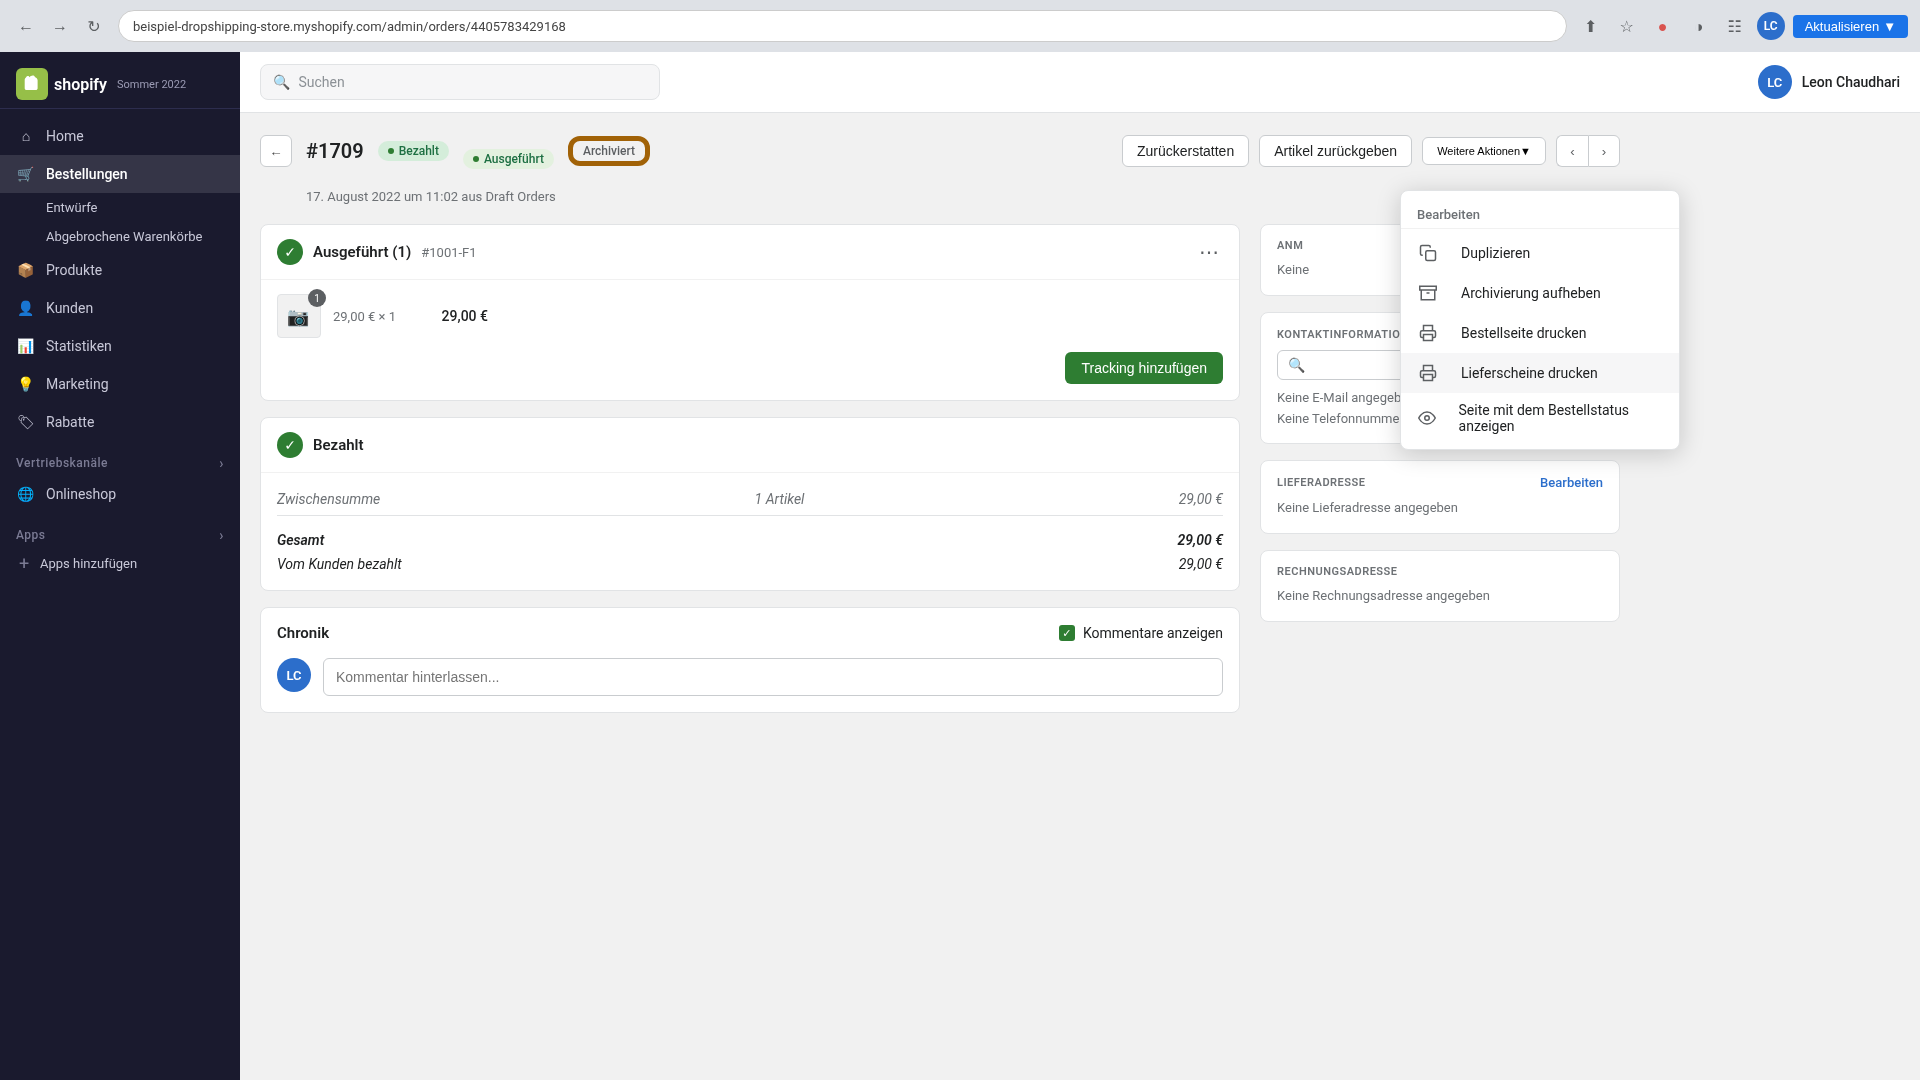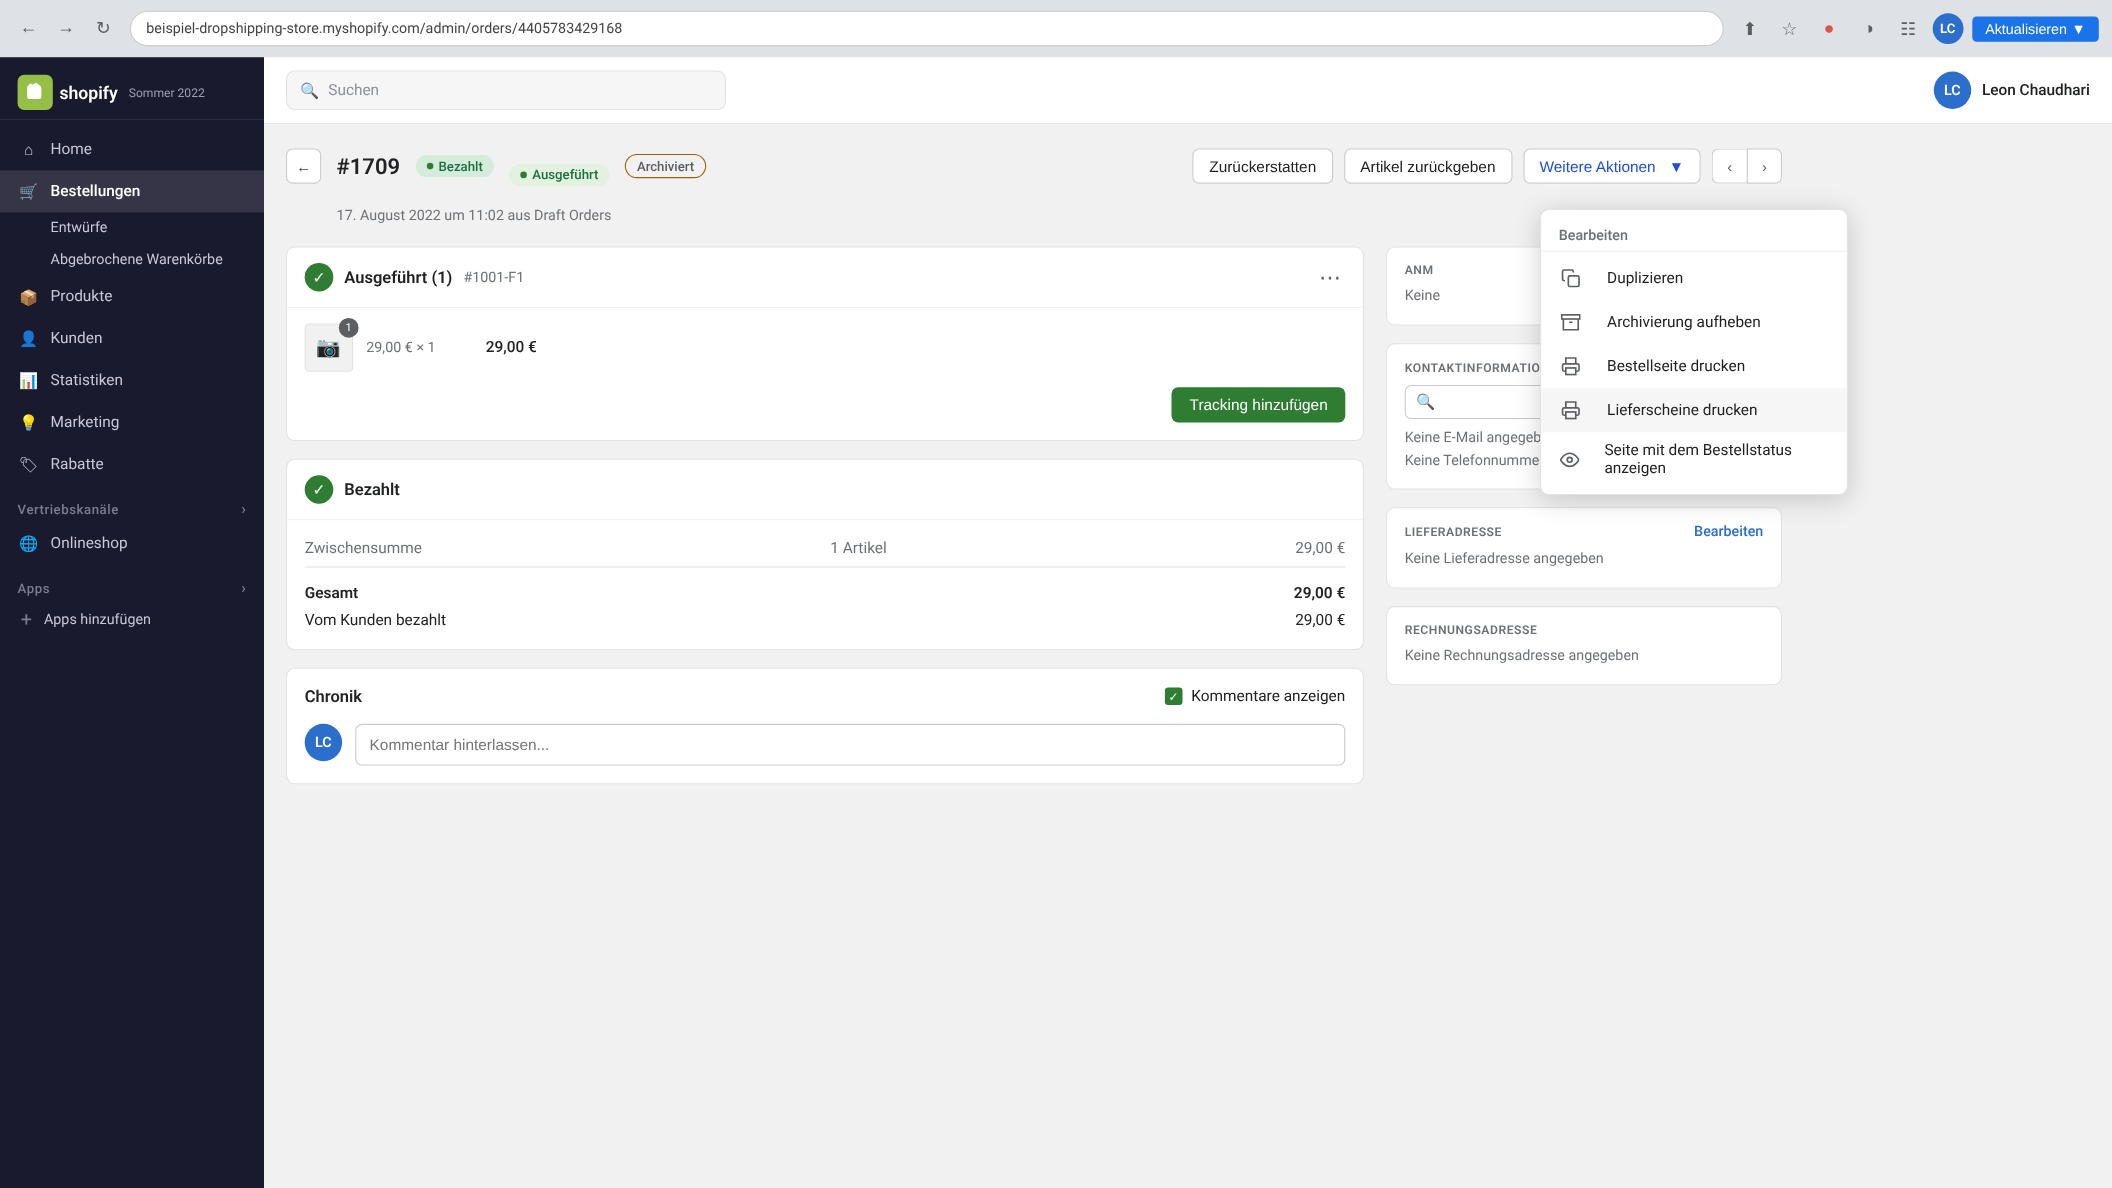--- a/index.html
+++ b/index.html
@@ -51,28 +51,28 @@
     
     .page-content { padding: 20px; max-width: 1400px; }
 
     
     .order-header { display: flex; align-items: center; gap: 14px; margin-bottom: 12px; padding-bottom: 8px; }
     .back-btn { width: 32px; height: 32px; border: 1px solid #c9cccf; border-radius: 6px; background: white; display: flex; align-items: center; justify-content: center; cursor: pointer; color: #444; }
     .order-title { font-size: 20px; font-weight: 600; color: #202223; }
     .status-badge { padding: 3px 10px; border-radius: 12px; font-size: 12px; font-weight: 500; display: flex; align-items: center; gap: 5px; }
     .badge-paid { background: #d4edda; color: #1d6f42; }
     .badge-fulfilled { background: #e3f1df; color: #1d6f42; margin-top: 16px; }
-    .badge-archived { background: #f1f1f1; color: #5c5f62; border: 1px solid #a16207; }
+    .badge-archived { background: #f1f1f1; color: #5c5f62; border: 5px solid #a16207; }
     .badge-dot { width: 6px; height: 6px; border-radius: 50%; }
     .dot-green { background: #2e7d32; }
     .order-subtitle { color: #6d7175; font-size: 13px; margin-bottom: 20px; padding-left: 46px; }
 
     .order-actions { display: flex; align-items: center; gap: 10px; margin-left: auto; }
     .action-btn { padding: 7px 14px; border: 1px solid #c9cccf; border-radius: 6px; background: white; cursor: pointer; font-size: 14px; color: #202223; }
-    .more-actions-btn { padding: 7px 14px; border: 1px solid #c9cccf; border-radius: 6px; background: white; cursor: pointer; font-size: 14px; color: #1d4ed8; display: flex; align-items: center; gap: 12px; }
+    .more-actions-btn { padding: 7px 14px; border: 1px solid #c9cccf; border-radius: 6px; background: white; cursor: pointer; font-size: 11px; color: #000000; display: flex; align-items: center; gap: 0; }
     .pagination-btns { display: flex; }
     .pag-btn { width: 32px; height: 32px; border: 1px solid #c9cccf; background: white; cursor: pointer; display: flex; align-items: center; justify-content: center; color: #5c5f62; }
     .pag-btn:first-child { border-radius: 6px 0 0 6px; border-right: none; }
     .pag-btn:last-child { border-radius: 0 6px 6px 0; }
 
     
     .two-col { display: grid; grid-template-columns: 1fr 360px; gap: 20px; }
 
     
     .card { background: white; border-radius: 8px; border: 1px solid #e1e3e5; margin-bottom: 16px; }
@@ -85,21 +85,21 @@
     .product-row { display: flex; align-items: center; gap: 12px; padding: 14px 16px; }
     .product-img { width: 44px; height: 44px; border: 1px solid #e1e3e5; border-radius: 4px; background: #f1f1f1; display: flex; align-items: center; justify-content: center; color: #8c9196; font-size: 18px; position: relative; flex-shrink: 0; }
     .product-qty { position: absolute; top: -6px; right: -6px; background: #5c5f62; color: white; border-radius: 50%; width: 18px; height: 18px; font-size: 10px; display: flex; align-items: center; justify-content: center; }
     .product-name { flex: 1; font-size: 14px; color: #2c6ecb; }
     .product-unit-price { color: #6d7175; font-size: 13px; }
     .product-total { font-weight: 500; min-width: 80px; text-align: right; }
 
     .tracking-btn { margin: 0 16px 16px; padding: 8px 16px; background: #2e7d32; color: white; border: none; border-radius: 6px; cursor: pointer; font-size: 14px; font-weight: 500; float: right; }
 
     .payment-section { padding: 14px 16px; }
-    .payment-row { display: flex; justify-content: space-between; align-items: center; padding: 4px 0; color: #6d7175; font-size: 14px; }
+    .payment-row { display: flex; justify-content: space-between; align-items: center; padding: 4px 0; color: #6d7175; font-size: 14px; font-style: italic; }
     .payment-row.total { color: #202223; font-weight: 600; border-top: 1px solid #e1e3e5; padding-top: 16px; margin-top: 4px; }
     .payment-row.from-customer { color: #202223; }
 
     
     .chronik-header { display: flex; align-items: center; justify-content: space-between; padding: 16px; }
     .chronik-title { font-weight: 600; font-size: 15px; }
     .kommentare-toggle { display: flex; align-items: center; gap: 8px; font-size: 14px; }
     .checkbox { width: 16px; height: 16px; background: #2e7d32; border-radius: 3px; display: flex; align-items: center; justify-content: center; color: white; font-size: 11px; }
 
     .comment-area { display: flex; gap: 12px; padding: 0 16px 16px; }

